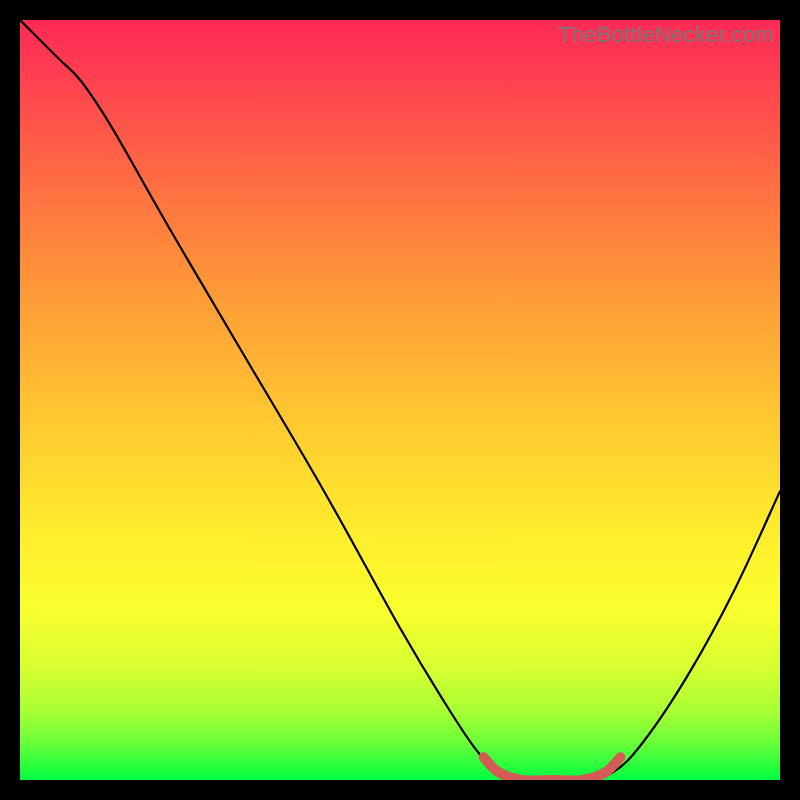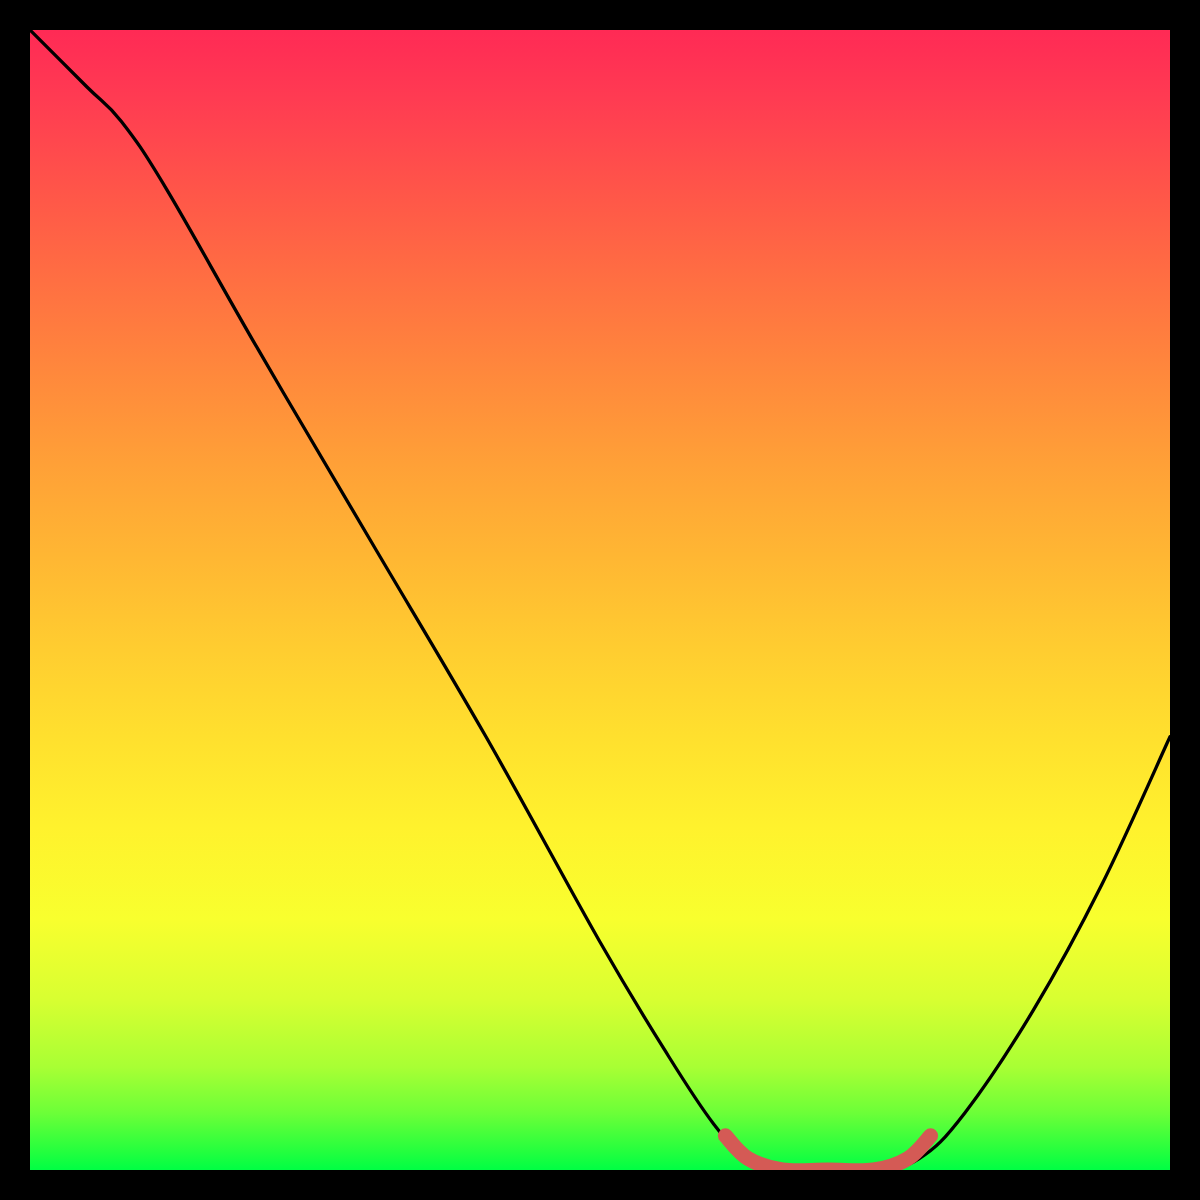--- a/index.html
+++ b/index.html
@@ -79,13 +79,14 @@
 <body>
 
 <div class="frame">
   <div class="gradient"></div>
 
   <svg class="curve-layer" viewBox="0 0 760 760" preserveAspectRatio="none">
     <path id="mainCurve" class="curve-main" d="M 0 0 C 6.84 6.84, 27.06 27.06, 38.00 38.00 C 48.94 48.94, 51.22 48.49, 60.80 60.80 C 70.38 73.11, 74.78 79.04, 91.20 106.40 C 107.62 133.76, 127.38 170.39, 152.00 212.80 C 176.62 255.21, 200.64 295.49, 228.00 342.00 C 255.36 388.51, 276.64 423.32, 304.00 471.20 C 331.36 519.08, 358.11 569.70, 380.00 608.00 C 401.89 646.30, 411.92 662.11, 425.60 684.00 C 439.28 705.89, 446.42 717.29, 456.00 729.60 C 465.58 741.91, 469.22 746.93, 478.80 752.40 C 488.38 757.87, 494.15 758.63, 509.20 760.00 C 524.25 761.37, 547.35 761.37, 562.40 760.00 C 577.45 758.63, 581.86 759.24, 592.80 752.40 C 603.74 745.56, 609.52 739.78, 623.20 722.00 C 636.88 704.22, 652.38 680.96, 668.80 653.60 C 685.22 626.24, 697.98 602.83, 714.40 570.00 C 730.82 537.17, 751.79 488.98, 760.00 471.20"></path>
     <path id="redCurve" class="curve-red" d="M 463.59999999999997 737.2 C 466.34 739.94, 471.96 748.30, 478.80 752.40 C 485.64 756.50, 492.02 758.63, 501.60 760.00 C 511.18 761.37, 521.06 760.00, 532.00 760.00 C 542.94 760.00, 552.82 761.37, 562.40 760.00 C 571.98 758.63, 578.36 756.50, 585.20 752.40 C 592.04 748.30, 597.66 739.94, 600.40 737.20"></path>
   </svg>
 
+  <div class="watermark">TheBottleNecker.com</div>
 </div>
 
 </body></html>

